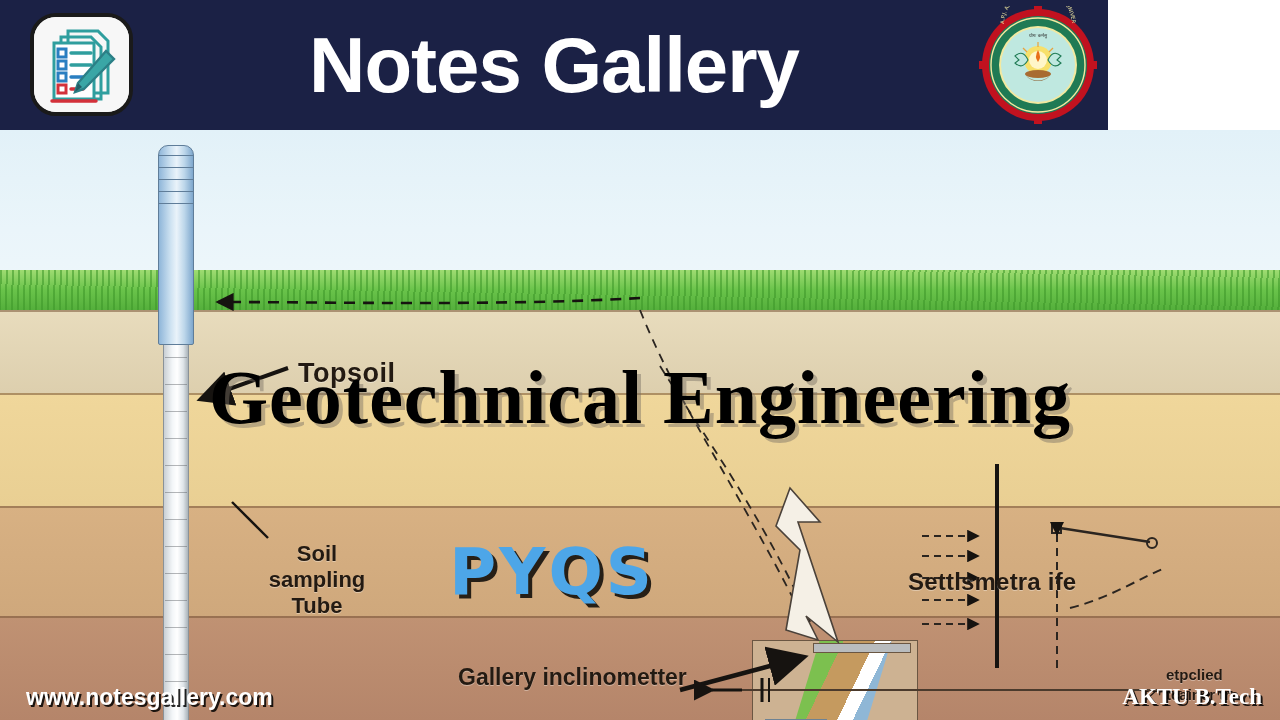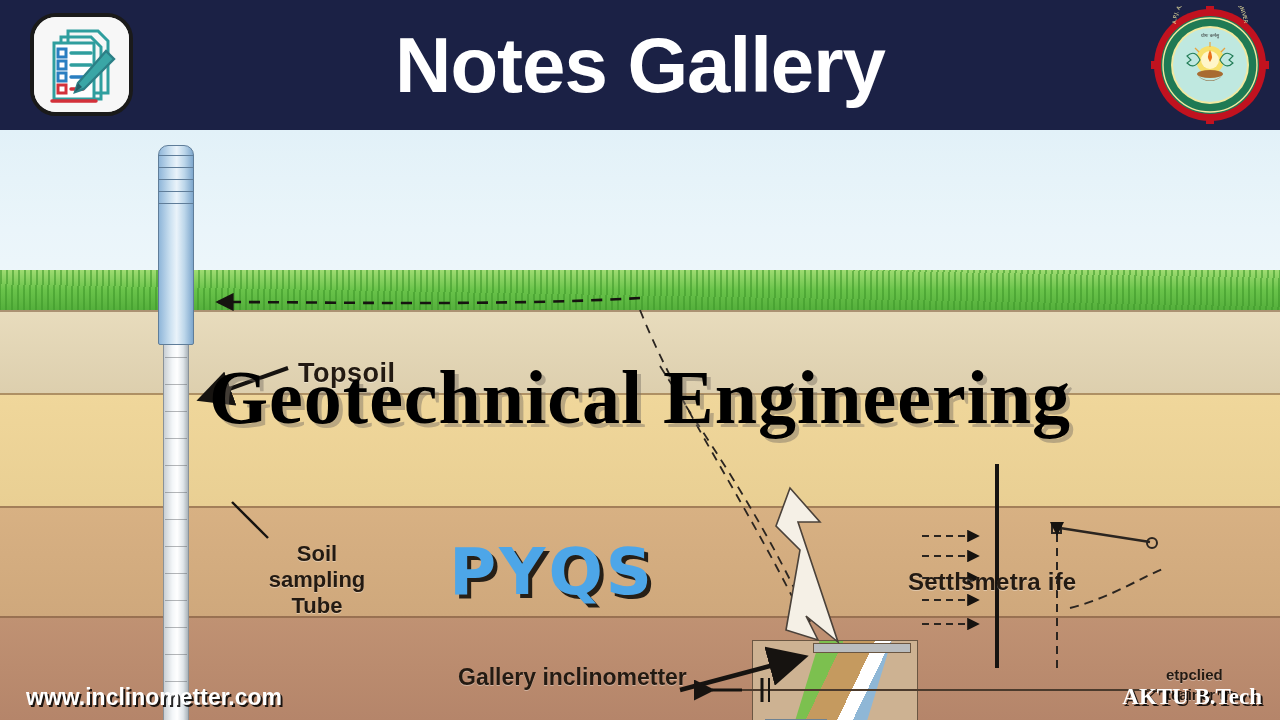--- a/index.html
+++ b/index.html
@@ -5,21 +5,21 @@
   * { margin:0; padding:0; box-sizing:border-box; }
   html, body {
     width:1280px; height:720px; overflow:hidden;
     font-family:"Liberation Sans", sans-serif;
     background:#ffffff;
   }
   #page { position:relative; width:1280px; height:720px; overflow:hidden; }
 
   
   .header {
-    position:absolute; left:0; top:0; width:1280px; height:130px;
+    position:absolute; left:0; top:0; width:1108px; height:130px;
     background:#1b2145;
     display:flex; align-items:center; justify-content:center;
   }
   .header-title {
     color:#ffffff;
     font-family:"Liberation Sans", sans-serif;
     font-weight:bold;
     font-size:78px;
     letter-spacing:-1px;
     line-height:1;
@@ -335,16 +335,16 @@
     <div class="art-label lbl-settle">Settlsmetra ife</div>
 
     <div class="art-label lbl-right1">etpclied
 tcainer tre</div>
 
   </div>
 
   <div class="big-title">Geotechnical Engineering</div>
   <div class="pyqs">PYQS</div>
 
-  <div class="footer-url">www.inclinometter.com</div>
+  <div class="footer-url">www.notesgallery.com</div>
   <div class="footer-course">AKTU B.Tech</div>
 
 </div>
 
 </body></html>

